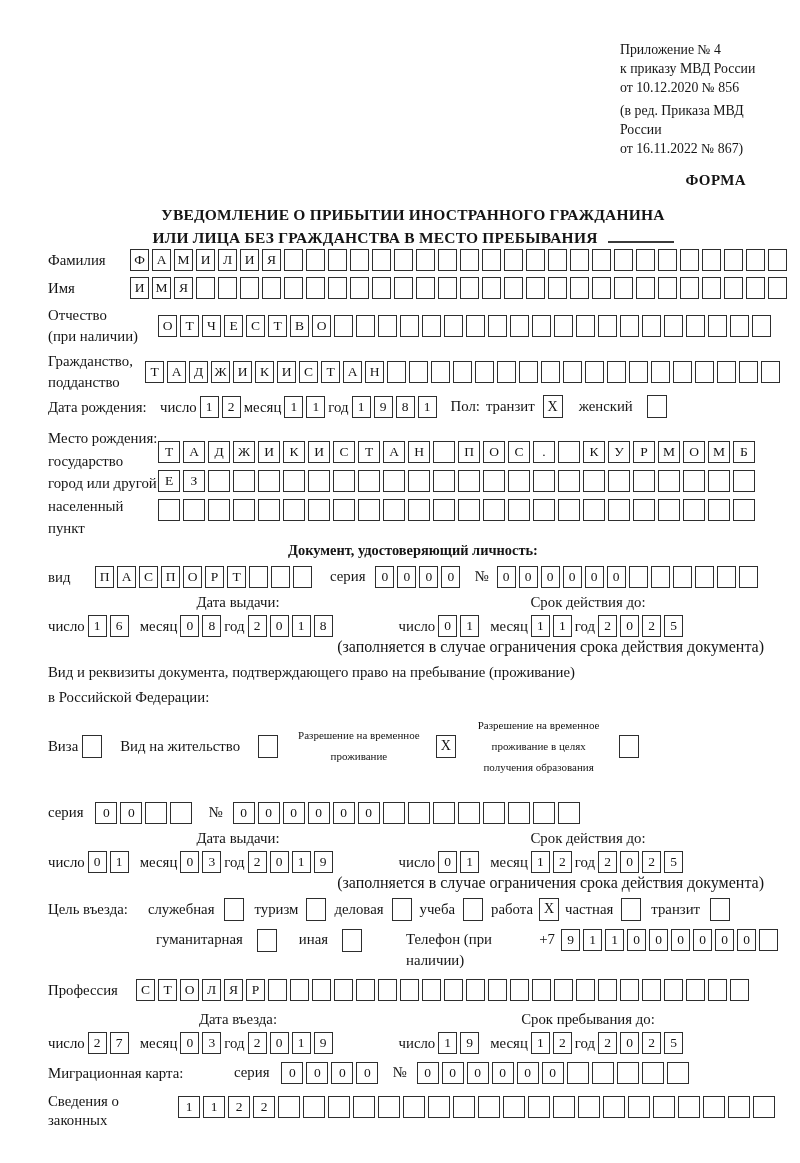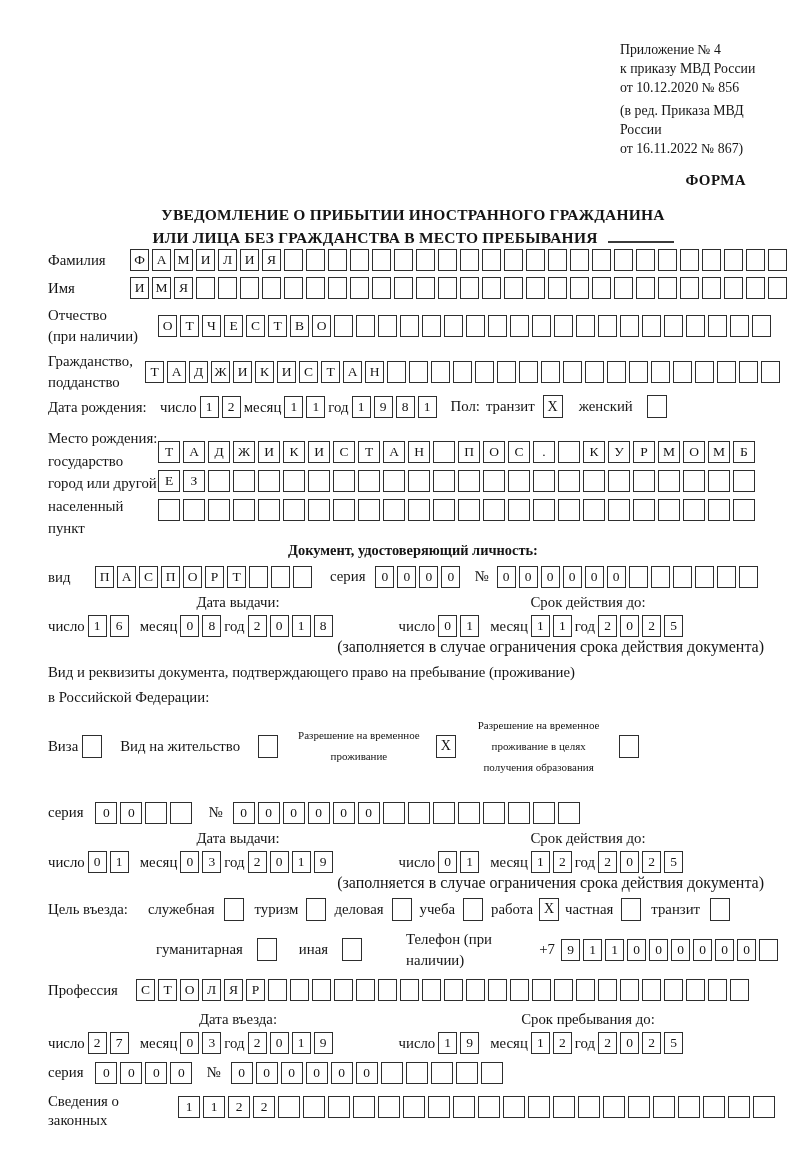--- a/index.html
+++ b/index.html
@@ -514,21 +514,21 @@
     <span class="plain" style="margin-left:8px">учеба</span>
     <span class="cb" style="margin-left:8px"></span>
     <span class="plain" style="margin-left:8px">работа</span>
     <span class="cb" style="margin-left:6px">X</span>
     <span class="plain" style="margin-left:6px">частная</span>
     <span class="cb" style="margin-left:8px"></span>
     <span class="plain" style="margin-left:10px">транзит</span>
     <span class="cb" style="margin-left:10px"></span>
   </div>
 
-  <div class="frow" style="align-items:center; margin-bottom:8px">
+  <div class="frow" style="align-items:flex-start; margin-bottom:8px">
     <span class="plain" style="margin-left:108px">гуманитарная</span>
     <span class="cb" style="margin-left:14px"></span>
     <span class="plain" style="margin-left:22px">иная</span>
     <span class="cb" style="margin-left:14px"></span>
     <span class="plain" style="margin-left:44px">Телефон (при наличии)</span>
     <span class="plain" style="margin-left:26px">+7</span>
     <span class="char-row" style="margin-left:6px">
         <span class="cbox">9</span>
         <span class="cbox">1</span>
         <span class="cbox">1</span>
@@ -615,20 +615,21 @@
       <span class="char-row">
           <span class="cbox">2</span>
           <span class="cbox">0</span>
           <span class="cbox">2</span>
           <span class="cbox">5</span>
         </span>
     </span>
   </div>
 
   <div class="frow" style="align-items:center; margin-bottom:8px">
+    <span class="lbl" style="width:186px">Миграционная карта:</span>
     <span class="plain" style="margin-right:12px">серия</span>
     <span class="char-row">
         <span class="cbox w">0</span>
         <span class="cbox w">0</span>
         <span class="cbox w">0</span>
         <span class="cbox w">0</span>
       </span>
     <span class="plain" style="margin:0 10px 0 14px">№</span>
     <span class="char-row">
         <span class="cbox w">0</span>

